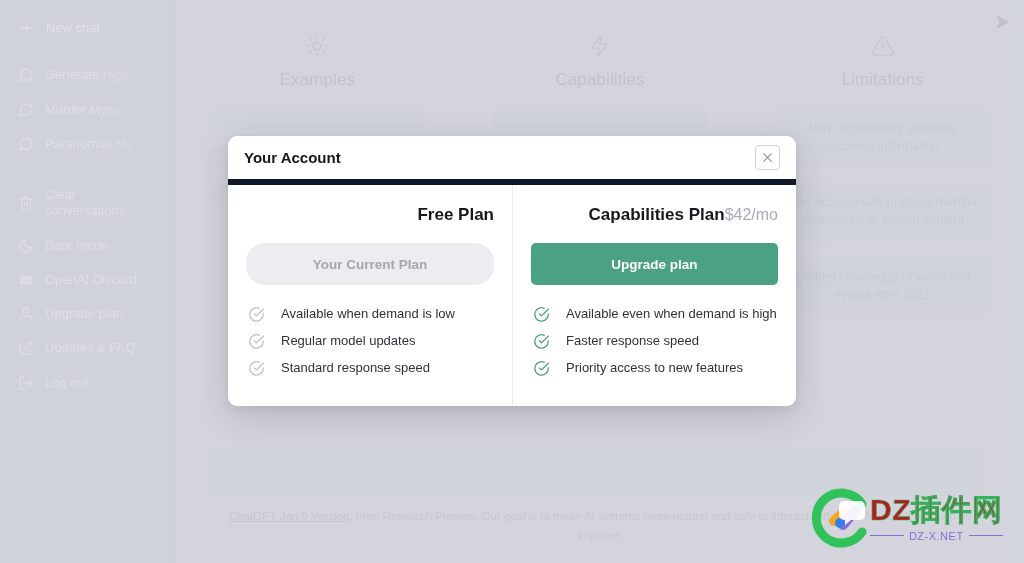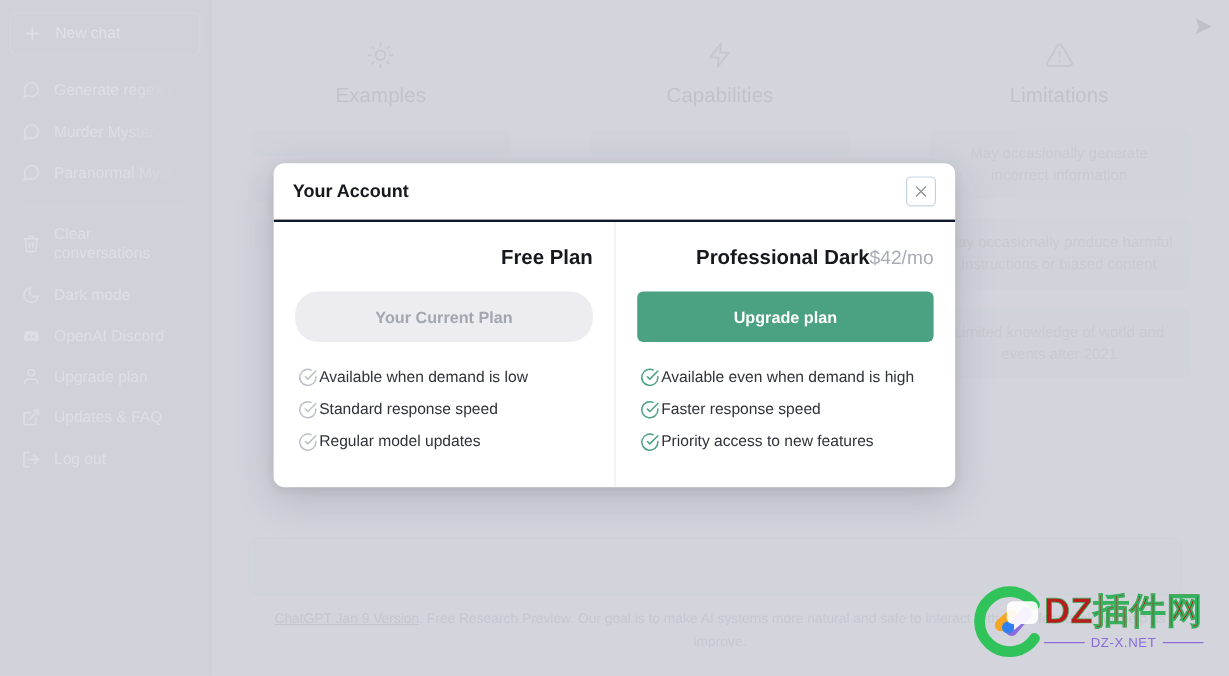--- a/index.html
+++ b/index.html
@@ -93,21 +93,21 @@
     width: 568px;
     background: #ffffff;
     border-radius: 9px;
     box-shadow: 0 10px 34px rgba(40,42,50,.17), 0 2px 8px rgba(40,42,50,.09);
     z-index: 10;
     overflow: hidden;
   }
   .modal-head {
     height: 49px; display: flex; align-items: center; justify-content: space-between;
     padding: 0 16px 0 16px;
-    border-bottom: 2px solid #0f172a;
+    border-bottom: 6px solid #0f172a;
   }
   .modal-title { font-size: 15px; font-weight: bold; color: #16181d; }
   .close-btn {
     width: 25px; height: 25px; border-radius: 4px;
     border: 1px solid #c3d3e3;
     background: #fff;
     display: flex; align-items: center; justify-content: center;
     cursor: pointer; color: #8a8d96;
   }
   .close-btn svg { width: 13px; height: 13px; display: block; }
@@ -124,21 +124,21 @@
   .plan-btn {
     width: 100%; height: 42px; border-radius: 5px;
     display: flex; align-items: center; justify-content: center;
     font-size: 13.5px; font-weight: bold;
     margin-bottom: 16px;
     border: none;
     font-family: "Liberation Sans", sans-serif;
   }
   .btn-current { background: #ececf1; color: #a4a7b0; cursor: default; border-radius: 19px; }
   .btn-upgrade { background: #4ba283; color: #ffffff; cursor: pointer; }
-  .feat { display: flex; align-items: center; gap: 1px; padding: 5px 0 5px 2px; }
+  .feat { display: flex; align-items: center; gap: 16px; padding: 5px 0 5px 2px; }
   .feat-ico { width: 17px; height: 17px; flex: 0 0 17px; }
   .feat-ico svg { width: 17px; height: 17px; display: block; }
   .feat-gray { color: #bdc0c8; }
   .feat-green { color: #4ba283; }
   .feat-label { font-size: 13px; color: #30333a; line-height: 1.3; }
 
   
   .watermark {
     position: absolute; right: 8px; bottom: 8px;
     width: 206px; height: 74px; z-index: 20;
@@ -368,36 +368,36 @@
           </span>
           <span class="feat-label">Available when demand is low</span>
         </div>
         <div class="feat">
           <span class="feat-ico feat-gray">
             <svg viewBox="0 0 24 24" fill="none" stroke="currentColor" stroke-width="1.8" stroke-linecap="round" stroke-linejoin="round">
                 <path d="M21.5 11.1V12a9.5 9.5 0 1 1-5.6-8.7"></path>
                 <polyline points="21.5 4.5 12 14 9.2 11.2"></polyline>
               </svg>
           </span>
+          <span class="feat-label">Regular model updates</span>
+        </div>
+        <div class="feat">
+          <span class="feat-ico feat-gray">
+            <svg viewBox="0 0 24 24" fill="none" stroke="currentColor" stroke-width="1.8" stroke-linecap="round" stroke-linejoin="round">
+                <path d="M21.5 11.1V12a9.5 9.5 0 1 1-5.6-8.7"></path>
+                <polyline points="21.5 4.5 12 14 9.2 11.2"></polyline>
+              </svg>
+          </span>
           <span class="feat-label">Standard response speed</span>
-        </div>
-        <div class="feat">
-          <span class="feat-ico feat-gray">
-            <svg viewBox="0 0 24 24" fill="none" stroke="currentColor" stroke-width="1.8" stroke-linecap="round" stroke-linejoin="round">
-                <path d="M21.5 11.1V12a9.5 9.5 0 1 1-5.6-8.7"></path>
-                <polyline points="21.5 4.5 12 14 9.2 11.2"></polyline>
-              </svg>
-          </span>
-          <span class="feat-label">Regular model updates</span>
         </div>
       </section>
 
       <section class="plan plan-right">
         <div class="plan-head">
-          <span class="plan-name">Professional Dark</span>
+          <span class="plan-name">Capabilities Plan</span>
           <span class="plan-price">$42/mo</span>
         </div>
         <button class="plan-btn btn-upgrade">Upgrade plan</button>
         <div class="feat">
           <span class="feat-ico feat-green">
             <svg viewBox="0 0 24 24" fill="none" stroke="currentColor" stroke-width="1.8" stroke-linecap="round" stroke-linejoin="round">
                 <path d="M21.5 11.1V12a9.5 9.5 0 1 1-5.6-8.7"></path>
                 <polyline points="21.5 4.5 12 14 9.2 11.2"></polyline>
               </svg>
           </span>

